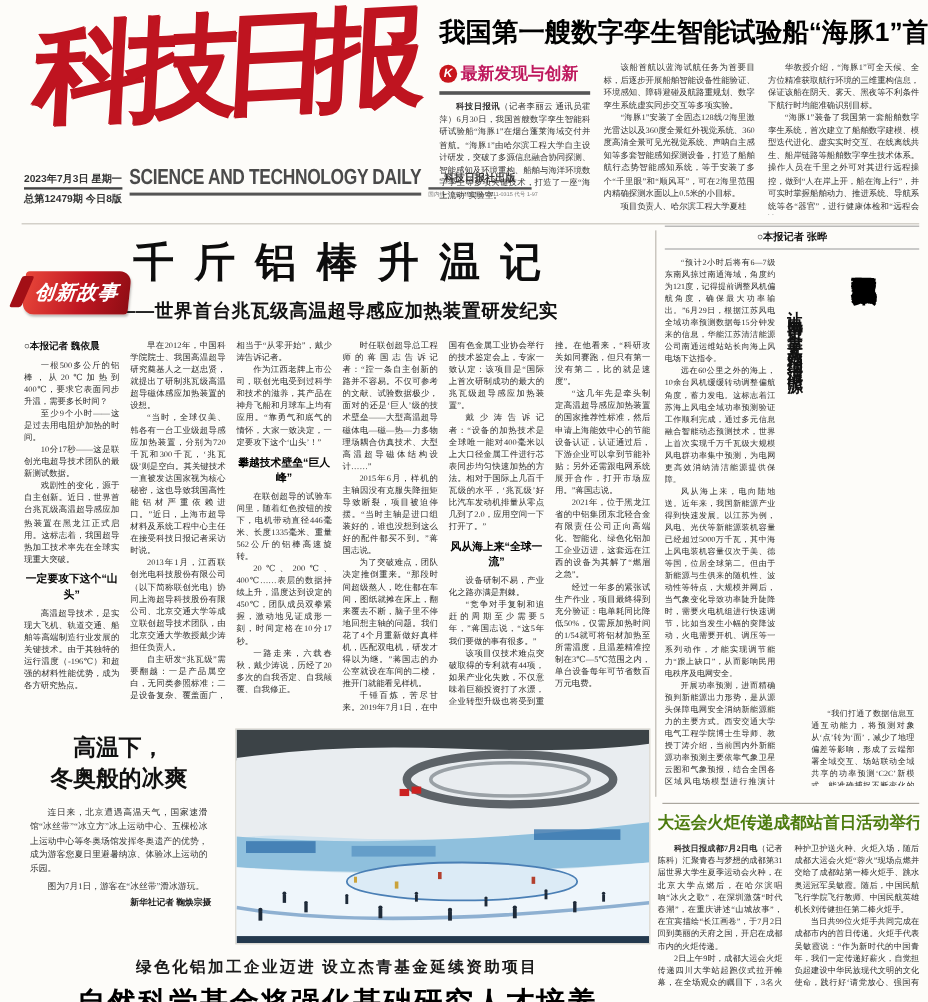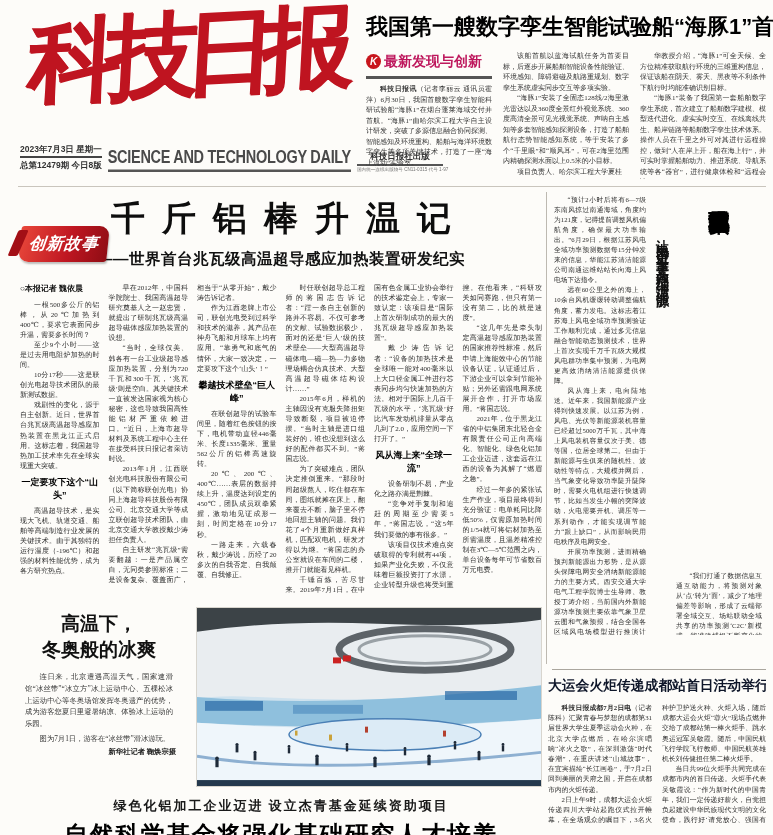--- a/index.html
+++ b/index.html
@@ -6,21 +6,21 @@
   body{width:773px;height:835px;background:#fdfcf9;overflow:hidden;
        font-family:"Liberation Serif","DejaVu Serif",serif;color:#222;}
   .page{position:relative;width:773px;height:835px;}
 
   
   .masthead{position:absolute;left:20px;top:6px;width:328px;height:174px;}
   .m-title{font-family:"DejaVu Serif",serif;font-weight:bold;color:#bf1420;
            font-size:92px;line-height:1.05;letter-spacing:-14px;white-space:nowrap;
            transform:rotate(-3deg) skewX(-6deg);transform-origin:left bottom;
            margin:8px 0 0 6px;text-shadow:1px 1px 0 #bf1420;}
-  .m-dateline{position:absolute;left:0;bottom:8px;width:328px;display:flex;align-items:flex-end;gap:6px;
+  .m-dateline{position:absolute;left:0;bottom:8px;width:328px;display:flex;align-items:flex-start;gap:6px;
               font-family:"Liberation Sans",sans-serif;}
   .m-datebox{width:106px;font-size:8.5px;font-weight:bold;color:#333;line-height:1.5;}
   .m-datebox .l1{border-bottom:2px solid #444;padding-bottom:1px;white-space:nowrap;}
   .m-datebox .l2{padding-top:1px;white-space:nowrap;}
   .m-eng{flex:1;font-size:14.5px;font-weight:bold;color:#4a4a4a;letter-spacing:-0.3px;
          transform:scaleY(1.25);transform-origin:bottom;white-space:nowrap;
          border-bottom:2px solid #555;padding-bottom:2px;text-align:center;}
   .m-pubbox{width:86px;text-align:center;}
   .m-pub{font-size:8.5px;font-weight:bold;color:#333;border-bottom:2px solid #555;padding-bottom:1px;white-space:nowrap;}
   .m-issn{font-size:4.6px;color:#777;margin-top:1px;white-space:nowrap;}
@@ -92,21 +92,21 @@
           font-weight:bold;letter-spacing:4px;color:#111;padding-top:34px;width:20px;}
   .ra-right{width:86px;display:flex;flex-direction:column;align-items:center;}
   .ra-head{writing-mode:vertical-rl;font-family:"Liberation Sans",sans-serif;font-size:21px;
            font-weight:900;color:#000;line-height:1.05;height:372px;letter-spacing:0;}
   .ra-tail{font-size:6.7px;line-height:1.5;text-align:justify;overflow:hidden;flex:1;
            margin-top:4px;color:#2d2d2d;width:86px;}
   .ra-tail p{margin:0;text-indent:2em;}
 
   .br-rule{position:absolute;left:552px;top:669px;width:214px;height:1px;background:#aaa69e;}
   .bottom-right{position:absolute;left:548px;top:677px;width:218px;height:158px;overflow:hidden;}
-  .brc-h1{font-family:Liberation Sans, sans-serif;font-size:13.8px;font-weight:900;color:#0f172a;
+  .brc-h1{font-family:Liberation Sans, sans-serif;font-size:13.8px;font-weight:900;color:#4d7c0f;
           white-space:nowrap;text-align:center;letter-spacing:0;}
   .brc-cols{column-count:2;column-gap:10px;margin-top:8px;height:128px;overflow:hidden;
             font-size:6.8px;line-height:1.5;text-align:justify;color:#2d2d2d;}
   .brc-cols p{margin:0;text-indent:2em;}
 </style>
 </head>
 <body>
 
 <div class="page">
 
@@ -262,20 +262,21 @@
       </div>
     </div>
 
     <div class="bl-kicker">绿色化铝加工企业迈进 设立杰青基金延续资助项目</div>
     <div class="bl-h1">自然科学基金将强化基础研究人才培养</div>
   </div>
 
   <div class="v-divider"></div>
 
   <div class="right-article">
+    <div class="ra-byline">○本报记者 张晔</div>
     <div class="ra-flex">
       <div class="ra-text">
           <p>“预计2小时后将有6—7级东南风掠过南通海域，角度约为121度，记得提前调整风机偏航角度，确保最大功率输出。”6月29日，根据江苏风电全域功率预测数据每15分钟发来的信息，华能江苏清洁能源公司南通运维站站长向海上风电场下达指令。</p>
           <p>远在60公里之外的海上，10余台风机缓缓转动调整偏航角度，蓄力发电。这标志着江苏海上风电全域功率预测验证工作顺利完成，通过多元信息融合智能动态预测技术，世界上首次实现千万千瓦级大规模风电群功率集中预测，为电网更高效消纳清洁能源提供保障。</p>
           <p>风从海上来，电向陆地送。近年来，我国新能源产业得到快速发展。以江苏为例，风电、光伏等新能源装机容量已经超过5000万千瓦，其中海上风电装机容量仅次于美、德等国，位居全球第二。但由于新能源与生俱来的随机性、波动性等特点，大规模并网后，当气象变化导致功率陡升陡降时，需要火电机组进行快速调节，比如当发生小幅的突降波动，火电需要开机、调压等一系列动作，才能实现调节能力“跟上缺口”，从而影响民用电秩序及电网安全。</p>
           <p>开展功率预测，进而精确预判新能源出力形势，是从源头保障电网安全消纳新能源能力的主要方式。西安交通大学电气工程学院博士生导师、教授丁涛介绍，当前国内外新能源功率预测主要依靠气象卫星云图和气象预报，结合全国各区域风电场模型进行推演计算，最终向各预测点发布信息，采用的是“B2C”预测模式。“受气象信息来源各异、海上气候突发性强、地理及海域动态变化等诸多制约，目前‘B2C’模式预测精度最高为95%。”丁涛说。</p>
         </div>
       <div class="ra-sub">让电网更可靠更高效消纳清洁能源</div>
       <div class="ra-right">
         <div class="ra-head">大规模风电群功率集中预测在江苏实现</div>

